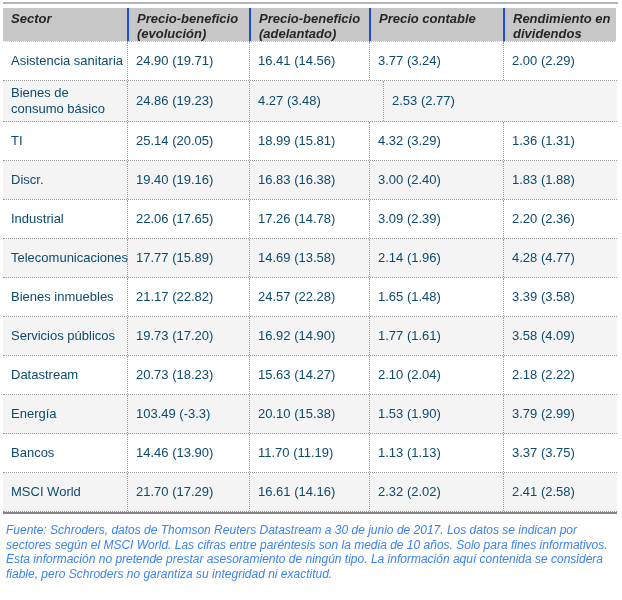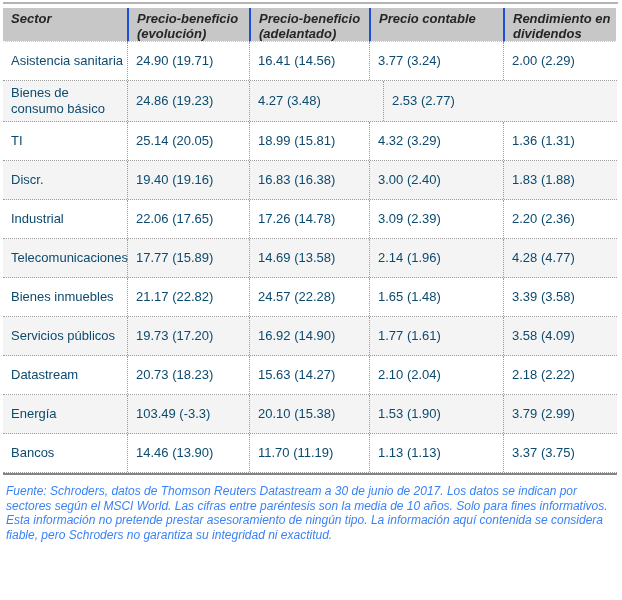--- a/index.html
+++ b/index.html
@@ -179,18 +179,25 @@
       <div class="td c3">1.53 (1.90)</div>
       <div class="td c4">3.79 (2.99)</div>
     </div>
     <div class="tr">
       <div class="td c0">Bancos</div>
       <div class="td c1">14.46 (13.90)</div>
       <div class="td c2">11.70 (11.19)</div>
       <div class="td c3">1.13 (1.13)</div>
       <div class="td c4">3.37 (3.75)</div>
     </div>
+    <div class="tr alt">
+      <div class="td c0">MSCI World</div>
+      <div class="td c1">21.70 (17.29)</div>
+      <div class="td c2">16.61 (14.16)</div>
+      <div class="td c3">2.32 (2.02)</div>
+      <div class="td c4">2.41 (2.58)</div>
+    </div>
 
     <div class="bottom-rule"></div>
   </div>
 
   <p class="source-note">Fuente: Schroders, datos de Thomson Reuters Datastream a 30 de junio de 2017. Los datos se indican por sectores según el MSCI World. Las cifras entre paréntesis son la media de 10 años. Solo para fines informativos. Esta información no pretende prestar asesoramiento de ningún tipo. La información aquí contenida se considera fiable, pero Schroders no garantiza su integridad ni exactitud.</p>
 </div>
 
 </body></html>

